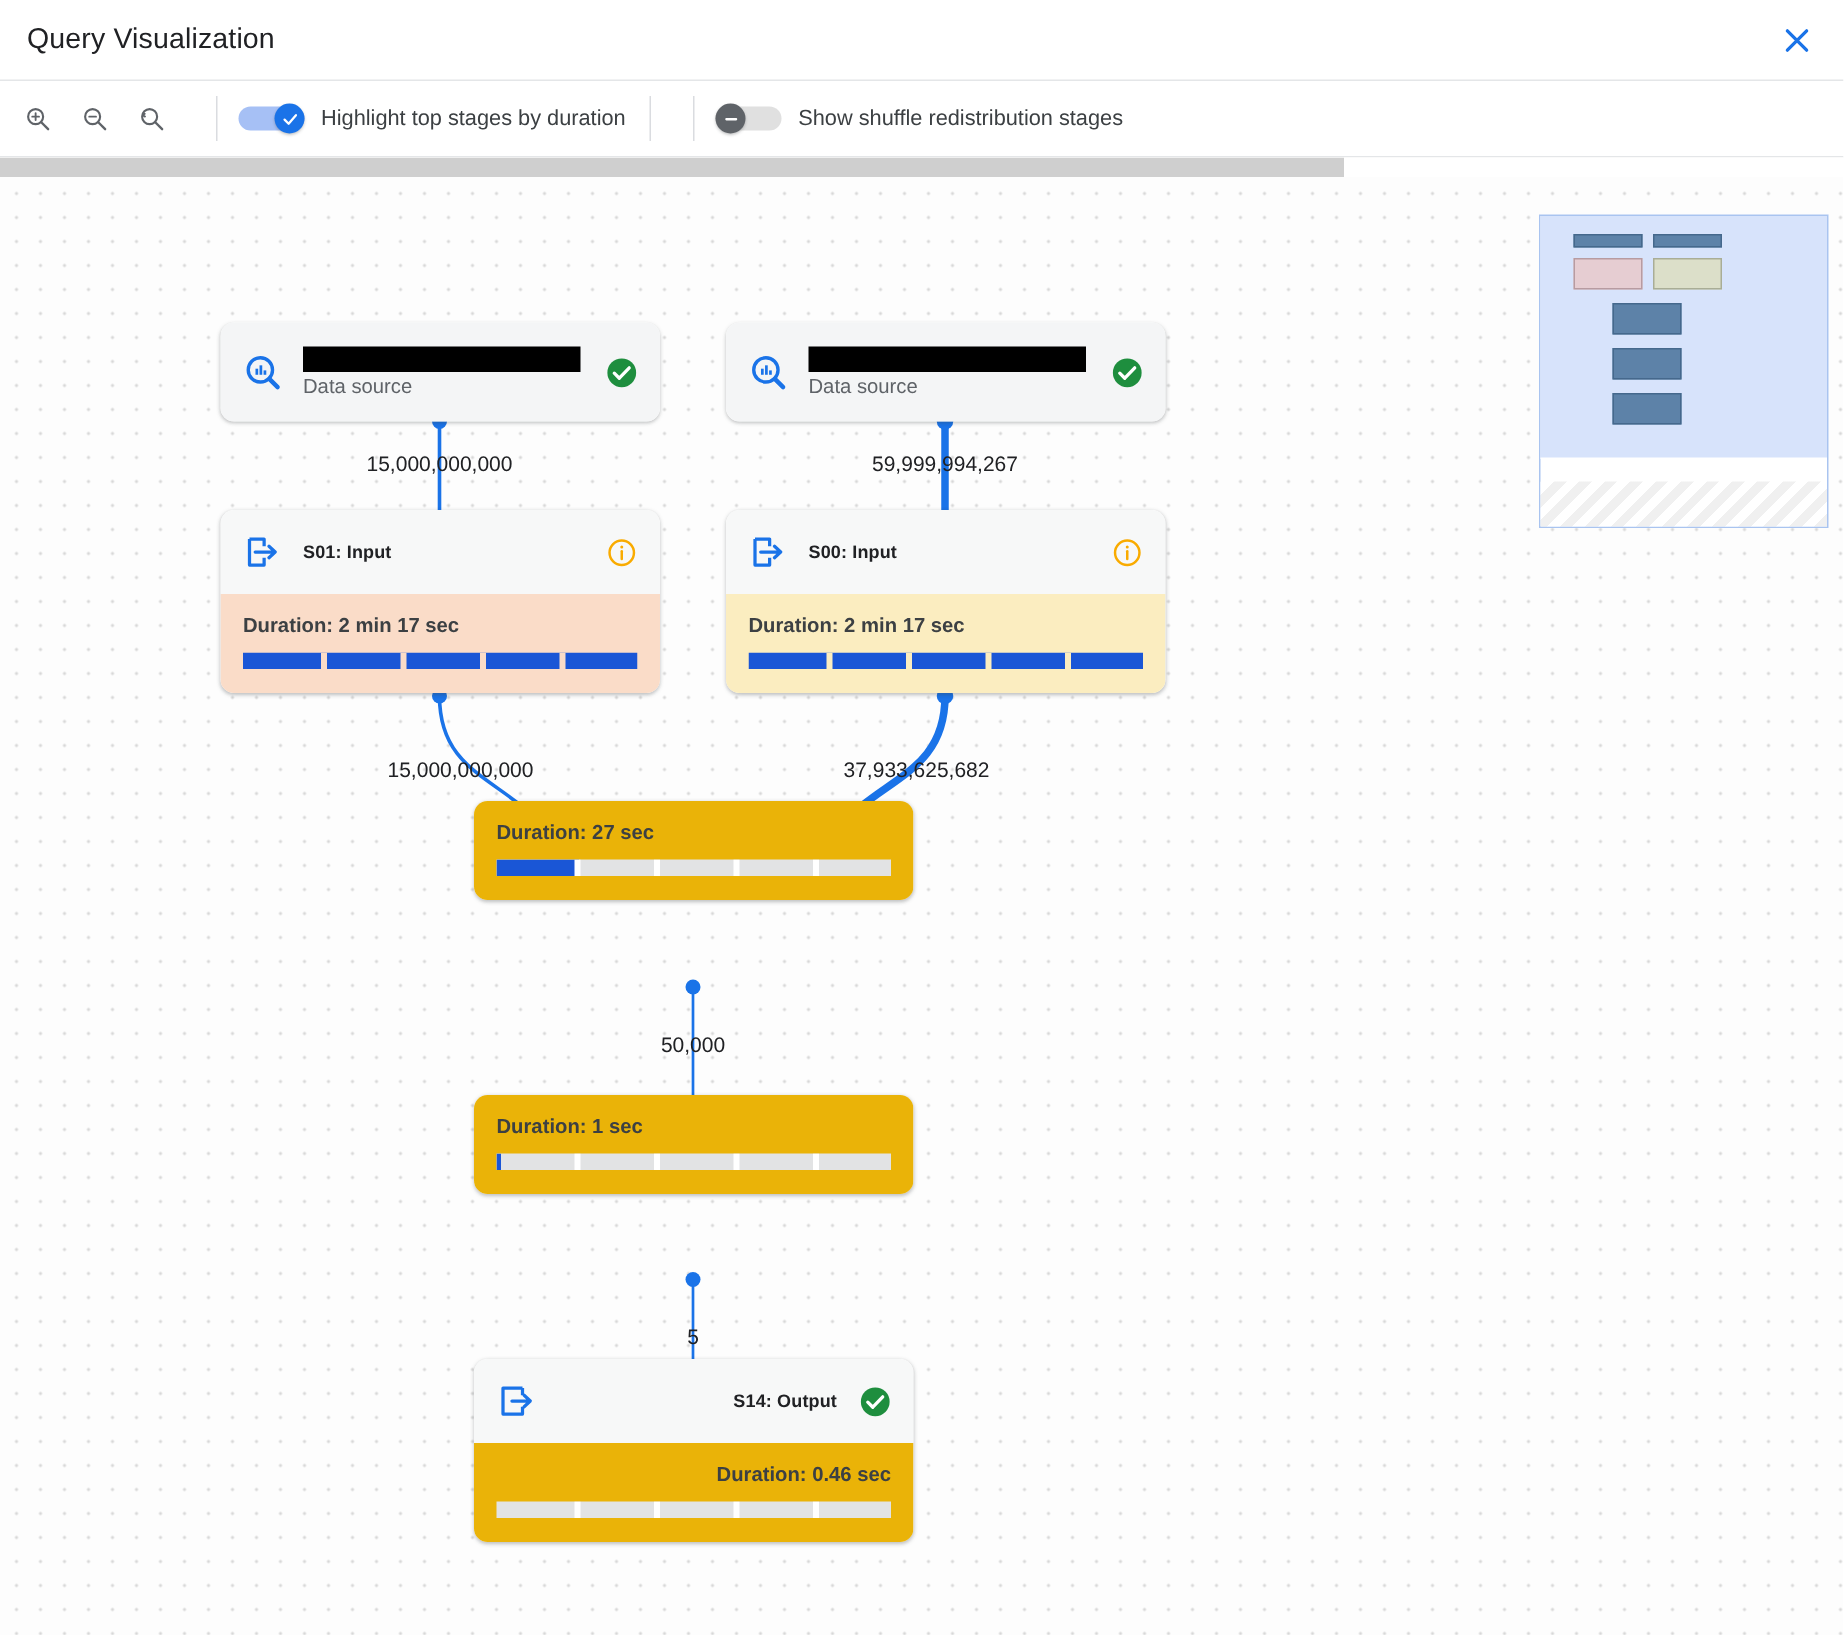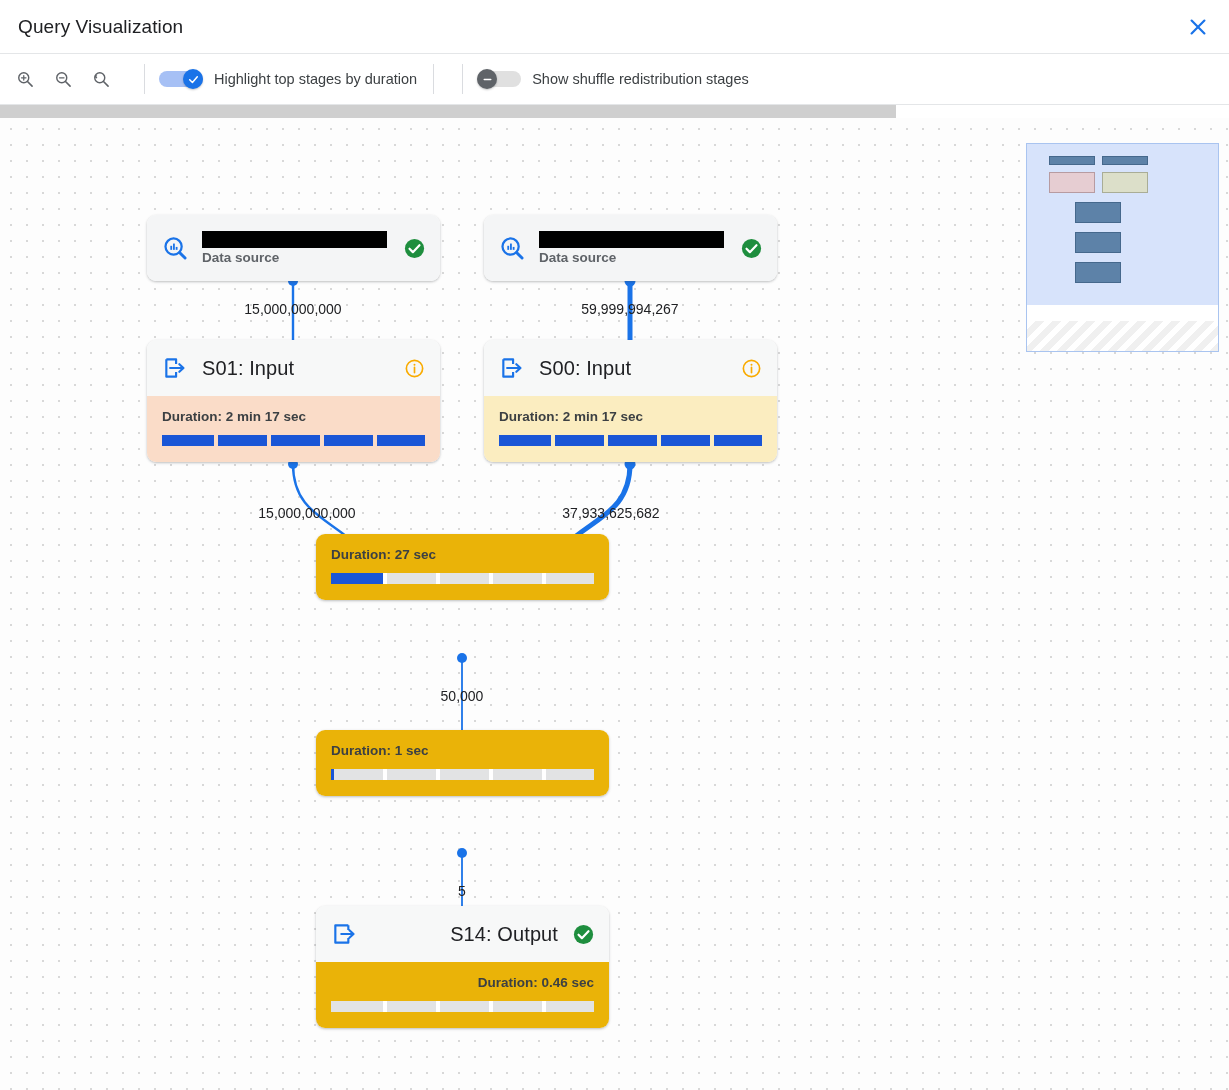--- a/index.html
+++ b/index.html
@@ -160,26 +160,26 @@
     gap: 13px;
   }
   .node.datasource .node-head {
     background: #f4f5f6;
     height: 100%;
     align-items: center;
   }
   .node-icon { flex: 0 0 auto; width: 28px; height: 28px; display:flex; align-items:center; justify-content:center; }
   .node-title {
     flex: 1 1 auto;
-    font-size: 20px;
-    font-weight: normal;
+    font-size: 12px;
+    font-weight: bold;
     color: #202124;
     letter-spacing: .1px;
   }
-  .ds-text { flex: 1 1 auto; display: flex; flex-direction: column; gap: 2px; font-weight: bold; }
+  .ds-text { flex: 1 1 auto; display: flex; flex-direction: column; gap: 2px; }
   .ds-redacted {
     width: 185px; height: 17px;
     background: #000000;
   }
   .ds-sub { font-size: 13.5px; color: #5f6368; }
   .node-status { flex: 0 0 auto; width: 24px; height: 24px; display:flex; align-items:center; justify-content:center; }
 
   .node-body {
     padding: 13px 15px 16px 15px;
     background: #eab308;

